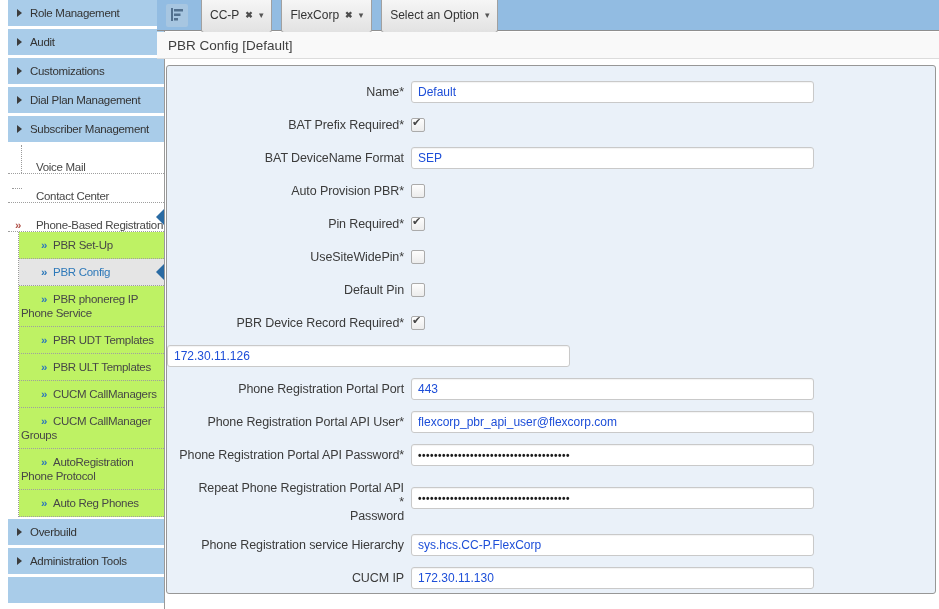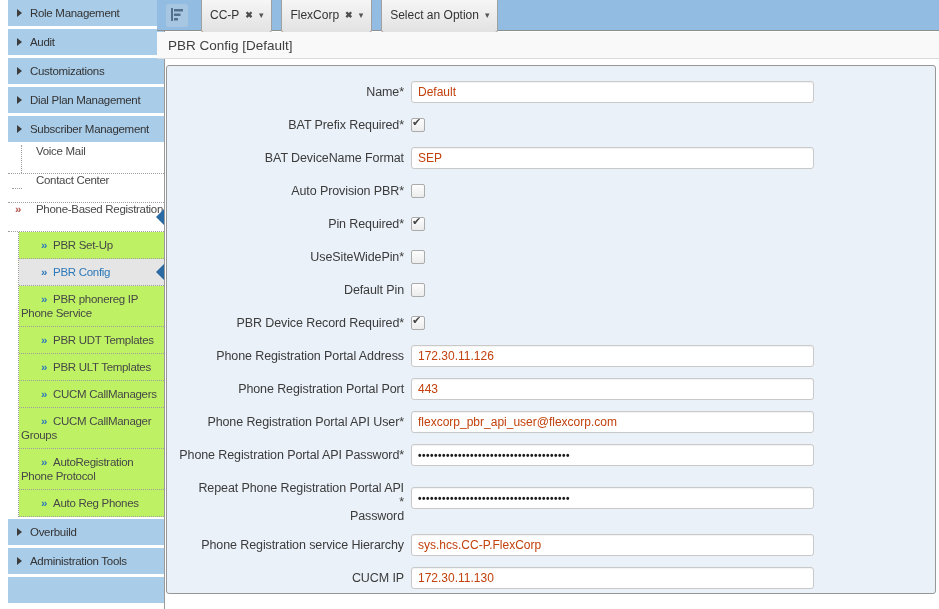--- a/index.html
+++ b/index.html
@@ -19,21 +19,21 @@
     display:flex;align-items:center;padding-left:22px;cursor:pointer;white-space:nowrap;
   }
   .side-top .tri{
     position:absolute;left:9px;top:50%;margin-top:-4px;width:0;height:0;
     border-left:5px solid #3c3c3c;border-top:4px solid transparent;border-bottom:4px solid transparent;
   }
   .side-top.selected{background:#2c6da7;color:#ffffff;font-weight:bold;}
   .side-top.selected .tri{border-left-color:#141414;}
   .side-sub{
     position:relative;background:#ffffff;border-bottom:1px dotted #9f9f9f;
-    min-height:28px;display:flex;align-items:flex-start;padding-left:28px;
+    min-height:28px;display:flex;align-items:flex-end;padding-left:28px;
     color:#474747;cursor:pointer;white-space:nowrap;
   }
   .guide-line{position:absolute;left:13px;top:0;bottom:0;border-left:1px dotted #9a9a9a;}
   .guide-elbow{position:absolute;left:4px;top:50%;width:10px;border-top:1px dotted #9a9a9a;}
   .mk1{position:absolute;left:7px;color:#b2544c;font-weight:bold;}
   .arrowL{
     position:absolute;right:0;top:50%;margin-top:-8px;width:0;height:0;
     border-right:8px solid #2a6ba3;border-top:8px solid transparent;border-bottom:8px solid transparent;
   }
   .lvl2{margin-left:10px;border-left:1px dotted #9a9a9a;}
@@ -75,21 +75,21 @@
   .flabel{
     width:244px;padding-right:7px;box-sizing:border-box;text-align:right;
     font-size:12.5px;letter-spacing:-0.1px;color:#3b3b3b;line-height:14px;
     padding-top:4px;white-space:pre-line;flex:none;
   }
   .fctrl{flex:1;padding-left:0;}
   .frow.tall .fctrl{padding-top:10px;}
   .tinput{
     display:block;width:403px;height:22px;box-sizing:border-box;
     background:#ffffff;border:1px solid #c9c9c9;border-radius:3px;
-    font-family:"Liberation Sans",sans-serif;font-size:12px;color:#c2410c;
+    font-family:"Liberation Sans",sans-serif;font-size:12px;color:#1d4ed8;
     padding:0 6px;box-shadow:inset 0 1px 1px rgba(0,0,0,0.05);outline:none;
   }
   .tinput.pwd{font-size:10px;letter-spacing:0.5px;color:#1a1a1a;font-weight:bold;}
   .cb{
     display:inline-block;width:12px;height:12px;margin-top:4px;position:relative;
     background:linear-gradient(#fdfdfd,#ececec);border:1px solid #ababab;border-radius:2px;cursor:pointer;
   }
   .cb .tick{
     position:absolute;left:0px;top:-4px;font-size:11px;color:#464646;line-height:14px;
   }
@@ -218,21 +218,20 @@
       </div>
       <div class="frow">
         <div class="flabel">Default Pin</div>
         <div class="fctrl"><div class="cb"></div></div>
       </div>
       <div class="frow">
         <div class="flabel">PBR Device Record Required*</div>
         <div class="fctrl"><div class="cb on"><span class="tick">✔</span></div></div>
       </div>
       <div class="frow">
-        <div class="flabel">Phone Registration Portal Address</div>
         <div class="fctrl">
           <input type="text" readonly="" class="tinput" value="172.30.11.126" style="">
         </div>
       </div>
       <div class="frow">
         <div class="flabel">Phone Registration Portal Port</div>
         <div class="fctrl">
           <input type="text" readonly="" class="tinput" value="443" style="">
         </div>
       </div>

